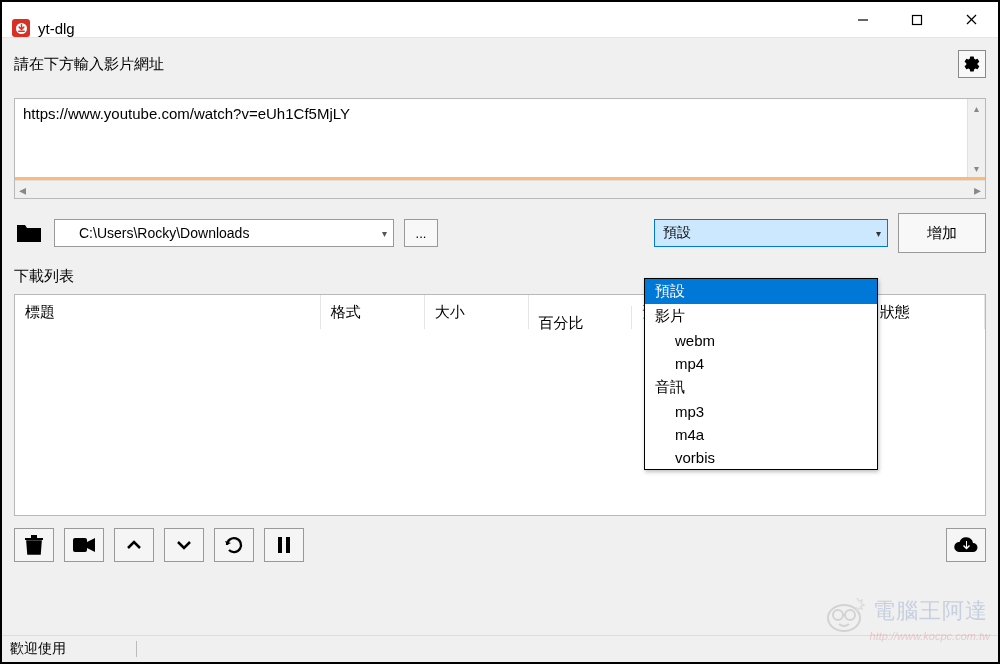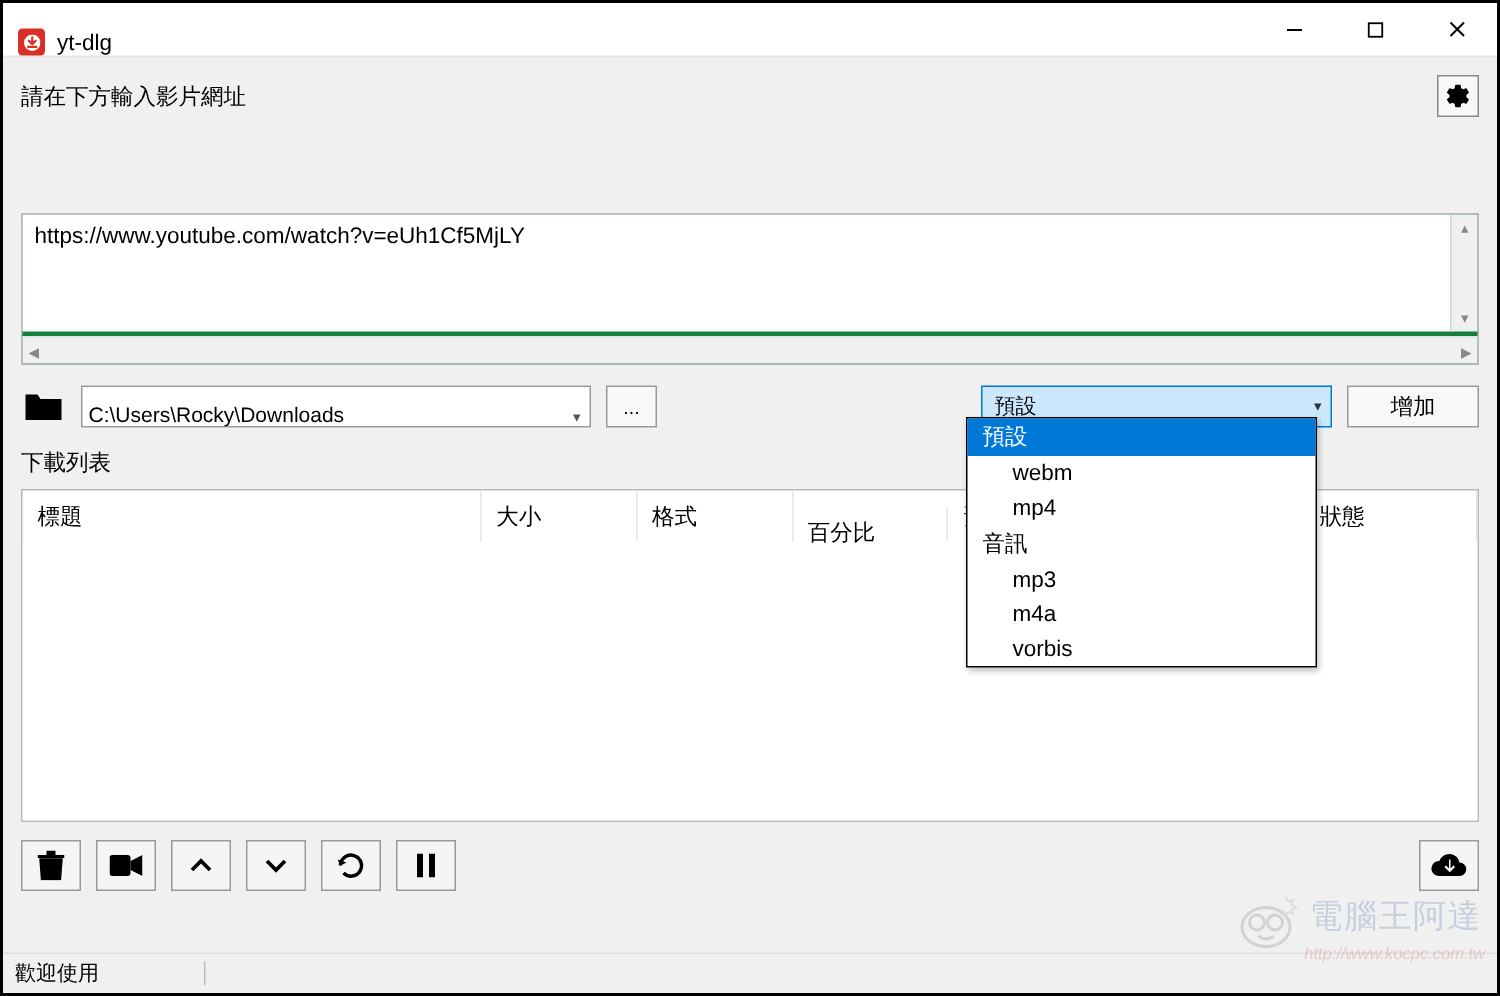--- a/index.html
+++ b/index.html
@@ -7,34 +7,34 @@
 .titlebar { height: 36px; display: flex; align-items: flex-end; padding: 0 0 0 10px; background: #fff; border-bottom: 1px solid #e5e5e5; }
 .titlebar .app-icon { width: 18px; height: 18px; border-radius: 3px; background: #d93025; display: flex; align-items: center; justify-content: center; margin-right: 8px; }
 .titlebar .app-icon svg { width: 11px; height: 11px; }
 .titlebar .title { color: #000; font-size: 15px; }
 .win-controls { margin-left: auto; display: flex; height: 100%; }
 .win-btn { width: 54px; height: 100%; display: flex; align-items: center; justify-content: center; font-size: 13px; }
 .content { background: #f0f0f0; padding: 12px 12px 0 12px; height: calc(100% - 36px); display: flex; flex-direction: column; position: relative; }
 .url-label-row { display: flex; align-items: center; margin-bottom: 20px; }
 .url-label { color: #000; font-size: 15px; }
 .settings-btn { margin-left: auto; width: 28px; height: 28px; border: 1px solid #888; background: #f8f8f8; display: flex; align-items: center; justify-content: center; }
-.url-box-wrap { border: 1px solid #b8b8b8; background: #15803d; position: relative; margin-bottom: 14px; margin-top: 44px; }
+.url-box-wrap { border: 1px solid #b8b8b8; background: #fdba74; position: relative; margin-bottom: 14px; }
 .url-box { width: calc(100% - 18px); height: 78px; border: none; outline: none; resize: none; padding: 6px 8px; font-size: 15px; color: #000; }
 .url-scroll { position: absolute; right: 0; top: 0; width: 18px; height: 78px; background: #f0f0f0; display: flex; flex-direction: column; justify-content: space-between; border-left: 1px solid #e0e0e0; }
 .url-scroll .arrow { height: 18px; display: flex; align-items: center; justify-content: center; color: #888; font-size: 10px; }
 .hscroll { height: 18px; border-top: 1px solid #e0e0e0; background: #f0f0f0; display: flex; justify-content: space-between; align-items: center; padding: 0 4px; color: #888; font-size: 10px; }
 .path-row { display: flex; align-items: center; gap: 10px; margin-bottom: 14px; }
 .folder-icon { width: 30px; height: 26px; display: flex; align-items: center; justify-content: center; }
-.path-combo { flex: 0 0 340px; height: 28px; border: 1px solid #999; background: #fff; display: flex; align-items: flex-end; padding: 0 4px; position: relative; }
+.path-combo { flex: 0 0 340px; height: 28px; border: 1px solid #999; background: #fff; display: flex; align-items: center; padding: 0 24px; position: relative; }
 .path-combo .caret { position: absolute; right: 6px; color: #555; font-size: 10px; }
 .browse-btn { width: 34px; height: 28px; border: 1px solid #999; background: #f8f8f8; display: flex; align-items: center; justify-content: center; font-size: 13px; }
 .spacer { flex: 1; }
 .format-combo { flex: 0 0 234px; height: 28px; border: 1px solid #0078d7; background: #cce8ff; display: flex; align-items: center; padding: 0 8px; position: relative; font-size: 15px; }
 .format-combo .caret { position: absolute; right: 6px; color: #333; font-size: 10px; }
-.add-btn { width: 88px; height: 28px; border: 1px solid #999; background: #f8f8f8; display: flex; align-items: center; justify-content: center; font-size: 15px; }
+.add-btn { width: 88px; height: 40px; border: 1px solid #999; background: #f8f8f8; display: flex; align-items: center; justify-content: center; font-size: 15px; }
 .list-label { margin-bottom: 8px; font-size: 15px; }
 .list { border: 1px solid #b8b8b8; background: #fff; height: 222px; overflow: hidden; }
 .list-header { display: flex; height: 34px; }
 .list-col { border-right: 1px solid #e5e5e5; padding: 8px 10px; font-size: 15px; color: #000; }
 .list-body { height: calc(100% - 34px); background: #fff; }
 .bottom-bar { display: flex; align-items: center; gap: 10px; padding: 12px 0; }
 .tool-btn { width: 40px; height: 34px; border: 1px solid #999; background: #f5f5f5; display: flex; align-items: center; justify-content: center; }
 .tool-right { margin-left: auto; }
 .statusbar { position: absolute; left: 0; bottom: 0; width: 100%; height: 27px; background: #f0f0f0; border-top: 1px solid #ddd; padding: 2px 8px; display: flex; align-items: center; font-size: 15px; }
 .status-sep { width: 1px; height: 16px; background: #bbb; margin-left: 70px; }
@@ -118,22 +118,22 @@
       <span class="caret">▾</span>
     </div>
     <div class="add-btn">增加</div>
   </div>
 
   <div class="list-label">下載列表</div>
 
   <div class="list">
     <div class="list-header" id="list-header">
         <div class="list-col" style="width: 320px;">標題</div>
+        <div class="list-col" style="width: 108px;">格式</div>
         <div class="list-col" style="width: 108px;">大小</div>
-        <div class="list-col" style="width: 108px;">格式</div>
         <div class="list-col" style="width: 108px; margin-top: 11px;">百分比</div>
         <div class="list-col" style="width: 248px;">預估</div>
         <div class="list-col" style="width: 120px;">狀態</div>
       </div>
     <div class="list-body"></div>
   </div>
 
   <div class="bottom-bar">
     <div class="tool-btn">
       <svg width="18" height="20" viewBox="0 0 18 20">
@@ -178,20 +178,21 @@
   </div>
 
   <div class="statusbar">
     <span>歡迎使用</span>
     <span class="status-sep"></span>
   </div>
 </div>
 
 <div class="dropdown" id="format-dropdown">
     <div class="dropdown-item selected">預設</div>
+    <div class="dropdown-item">影片</div>
     <div class="dropdown-item indent">webm</div>
     <div class="dropdown-item indent">mp4</div>
     <div class="dropdown-item">音訊</div>
     <div class="dropdown-item indent">mp3</div>
     <div class="dropdown-item indent">m4a</div>
     <div class="dropdown-item indent">vorbis</div>
   </div>
 
 <div class="watermark">
   <svg width="46" height="42" viewBox="0 0 46 42">

